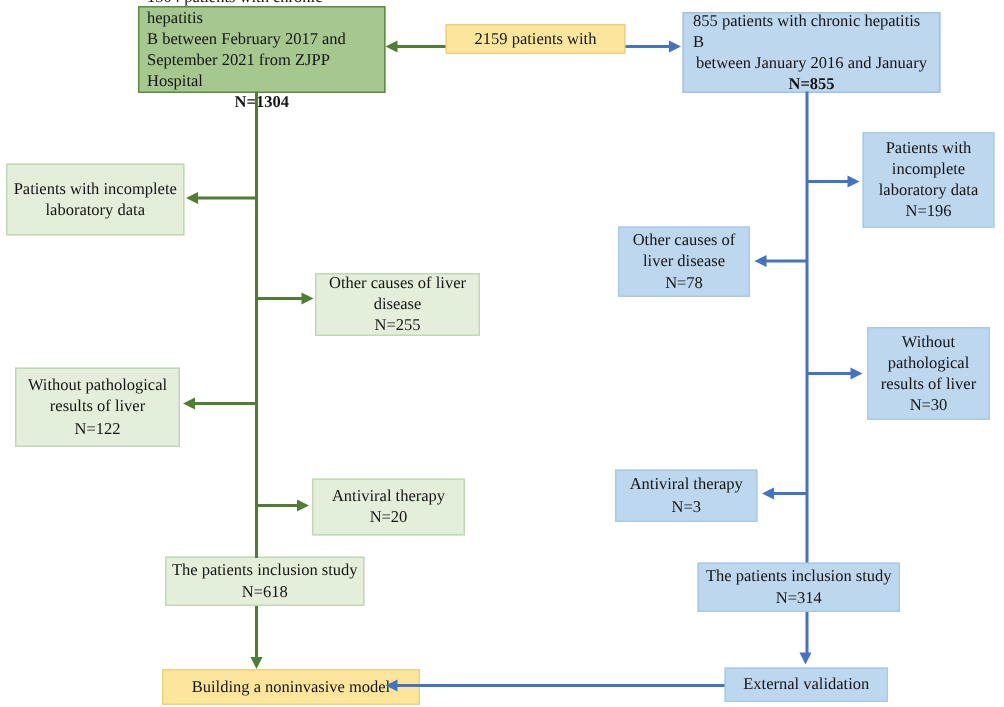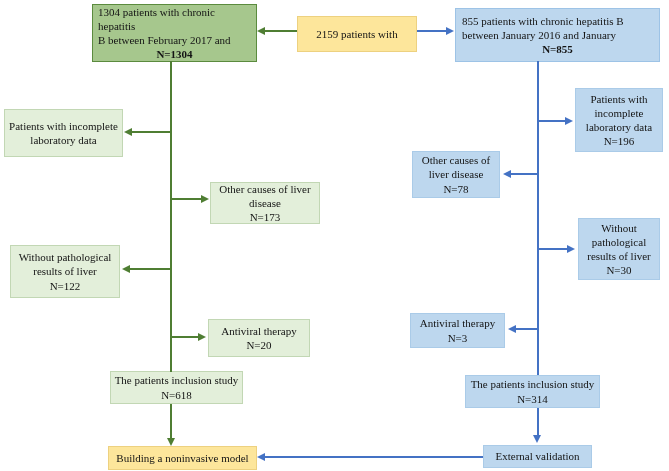--- a/index.html
+++ b/index.html
@@ -30,58 +30,59 @@
   .ah-down.b  { border-left:4px solid transparent; border-right:4px solid transparent; border-top:8px solid #4472c4; }
 </style>
 </head>
 <body>
 
 <div id="canvas">
 
   <div class="box cohort-green" style="left:92px; top:4px; width:165px; height:58px;">
     <div>1304 patients with chronic hepatitis</div>
     <div>B between February 2017 and</div>
+    <div>September 2021 from ZJPP Hospital</div>
     <div class="nline">N=1304</div>
   </div>
 
-  <div class="box yellow" style="left:297px; top:16px; width:120px; height:36px;">
+  <div class="box yellow" style="left:297px; top:16px; width:120px; height:20px;">
     <div>2159 patients with</div>
   </div>
 
-  <div class="box cohort-blue" style="left:455px; top:8px; width:205px; height:54px;">
+  <div class="box cohort-blue" style="left:455px; top:8px; width:172px; height:54px;align-items:center;">
     <div>855 patients with chronic hepatitis B</div>
     <div>between January 2016 and January</div>
     <div class="nline">N=855</div>
   </div>
 
   <div class="box excl-green" style="left:4px; top:109px; width:119px; height:48px;">
     <div>Patients with incomplete laboratory data</div>
   </div>
 
   <div class="box excl-green" style="left:210px; top:182px; width:110px; height:42px;">
     <div>Other causes of liver disease</div>
-    <div>N=173</div>
+    <div>N=255</div>
   </div>
 
   <div class="box excl-green" style="left:10px; top:245px; width:110px; height:53px;">
     <div>Without pathological results of liver</div>
     <div>N=122</div>
   </div>
 
   <div class="box excl-green" style="left:208px; top:319px; width:102px; height:38px;">
     <div>Antiviral therapy</div>
     <div>N=20</div>
   </div>
 
   <div class="box excl-green" style="left:110px; top:371px; width:133px; height:33px;">
     <div>The patients inclusion study</div>
     <div>N=618</div>
   </div>
 
-  <div class="box yellow" style="left:108px; top:446px; width:149px; height:24px;">
+  <div class="box yellow" style="left:108px; top:446px; width:172px; height:24px;">
     <div>Building a noninvasive model</div>
   </div>
 
   <div class="box excl-blue" style="left:575px; top:88px; width:88px; height:64px;">
     <div>Patients with incomplete laboratory data</div>
     <div>N=196</div>
   </div>
 
   <div class="box excl-blue" style="left:412px; top:151px; width:88px; height:47px;">
     <div>Other causes of liver disease</div>

